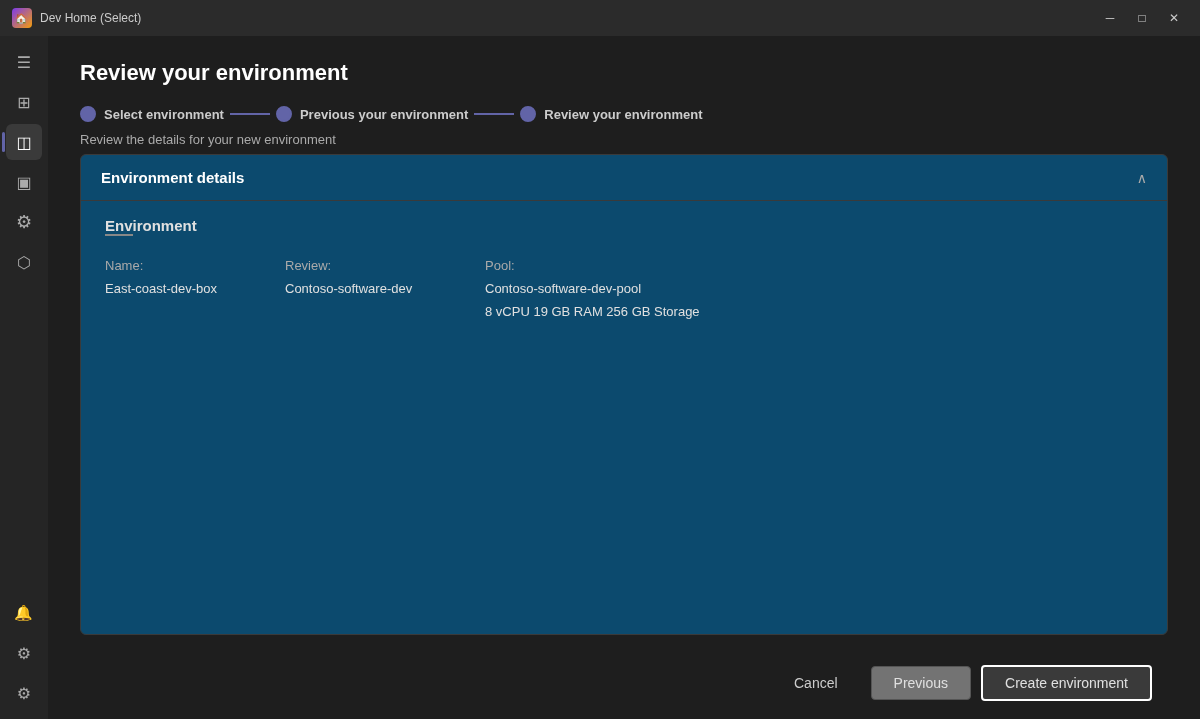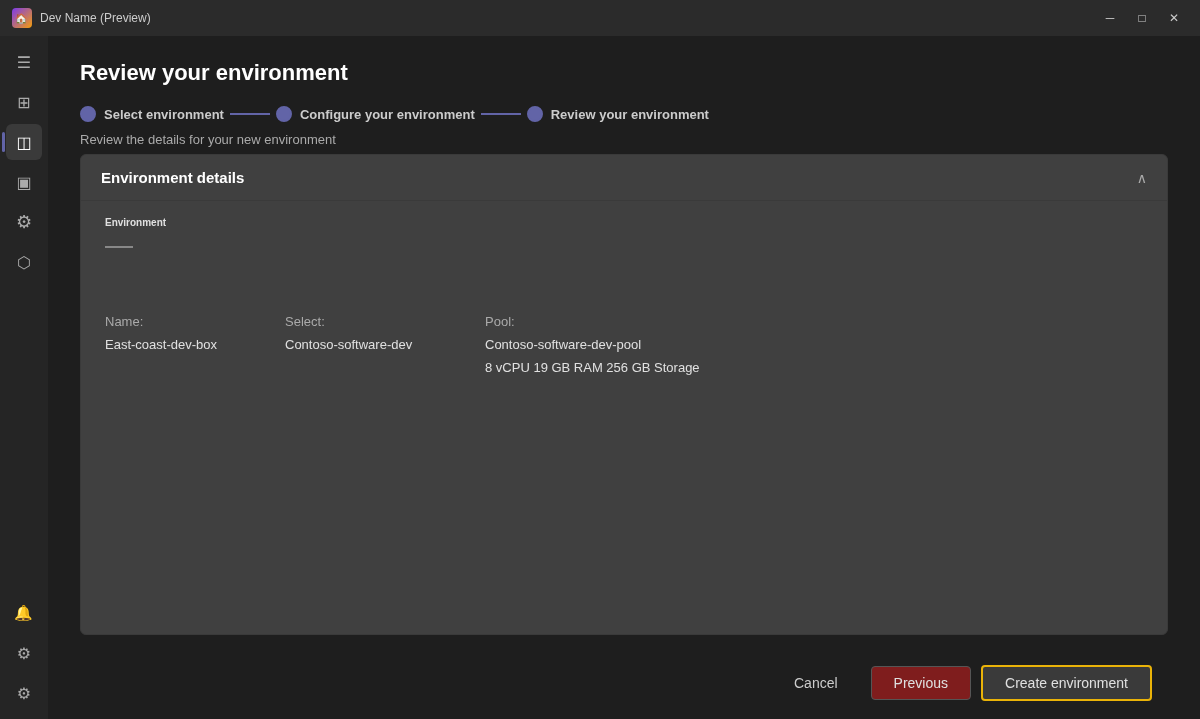--- a/index.html
+++ b/index.html
@@ -173,21 +173,21 @@
     }
 
     .subtitle {
       font-size: 13px;
       color: #aaa;
       margin-bottom: 7px;
     }
 
     
     .panel {
-      background: #404040;
+      background: #0c4a6e;
       border: 1px solid #3a3a3a;
       border-radius: 6px;
       flex: 1;
       overflow: hidden;
       margin-bottom: 16px;
     }
     .panel-header {
       display: flex;
       align-items: center;
       justify-content: space-between;
@@ -202,42 +202,41 @@
     .chevron-icon {
       color: #aaa;
       font-size: 14px;
       cursor: pointer;
     }
     .panel-content {
       padding: 16px 24px;
     }
 
     .section-label {
-      font-size: 10px;
+      font-size: 15px;
       font-weight: 600;
       color: #e0e0e0;
-      margin-bottom: 18px;
+      margin-bottom: 0;
     }
     .section-underline {
       width: 28px;
       height: 2px;
       background: #888;
       margin-bottom: 20px;
     }
 
     .env-grid {
       display: grid;
       grid-template-columns: 180px 200px auto;
       gap: 4px 0;
     }
     .env-field-label {
       font-size: 13px;
       color: #aaa;
       padding: 2px 0;
-      margin-top: 44px;
     }
     .env-field-value {
       font-size: 13px;
       color: #e0e0e0;
       padding: 2px 0;
     }
 
     
     .footer {
       display: flex;
@@ -254,38 +253,38 @@
       cursor: pointer;
       border: 1px solid transparent;
       font-family: 'Segoe UI', sans-serif;
     }
     .btn-ghost {
       background: transparent;
       border-color: transparent;
       color: #ccc;
     }
     .btn-secondary {
-      background: #7f1d1d;
+      background: #737373;
       border-color: #555;
       color: #e0e0e0;
     }
     .btn-primary {
       background: #3a3a3a;
-      border: 2px solid #eab308;
+      border: 2px solid #ffffff;
       color: #e0e0e0;
       font-weight: 500;
     }
   </style>
 </head>
 <body>
 
 <div class="titlebar">
   <div class="titlebar-left">
     <div class="app-icon">🏠</div>
-    <span class="titlebar-title">Dev Name (Preview)</span>
+    <span class="titlebar-title">Dev Home (Select)</span>
   </div>
   <div class="titlebar-controls">
     <button class="titlebar-btn">─</button>
     <button class="titlebar-btn">□</button>
     <button class="titlebar-btn close">✕</button>
   </div>
 </div>
 
 <div class="main-layout">
 
@@ -326,42 +325,42 @@
     <div class="page-title">Review your environment</div>
 
     <div class="stepper">
       <div class="step">
         <div class="step-circle completed"></div>
         <span class="step-label">Select environment</span>
       </div>
       <div class="step-line"></div>
       <div class="step">
         <div class="step-circle completed"></div>
-        <span class="step-label">Configure your environment</span>
+        <span class="step-label">Previous your environment</span>
       </div>
       <div class="step-line"></div>
       <div class="step">
         <div class="step-circle active"></div>
         <span class="step-label">Review your environment</span>
       </div>
     </div>
 
     <div class="subtitle">Review the details for your new environment</div>
 
     <div class="panel">
       <div class="panel-header">
         <span class="panel-header-title">Environment details</span>
         <span class="chevron-icon">∧</span>
       </div>
       <div class="panel-content">
         <div class="section-label">Environment</div>
         <div class="section-underline"></div>
         <div class="env-grid">
           <span class="env-field-label">Name:</span>
-          <span class="env-field-label">Select:</span>
+          <span class="env-field-label">Review:</span>
           <span class="env-field-label">Pool:</span>
 
           <span class="env-field-value">East-coast-dev-box</span>
           <span class="env-field-value">Contoso-software-dev</span>
           <span class="env-field-value">Contoso-software-dev-pool</span>
 
           <span></span>
           <span></span>
           <span class="env-field-value">8 vCPU 19 GB RAM 256 GB Storage</span>
         </div>

